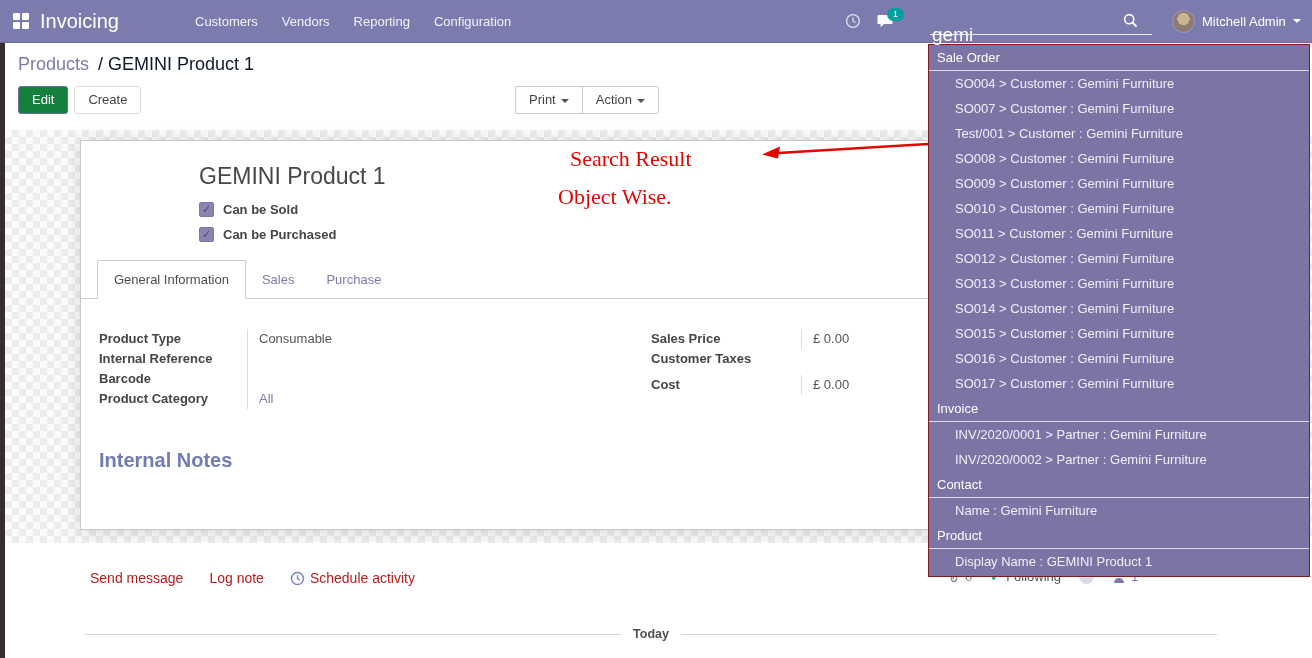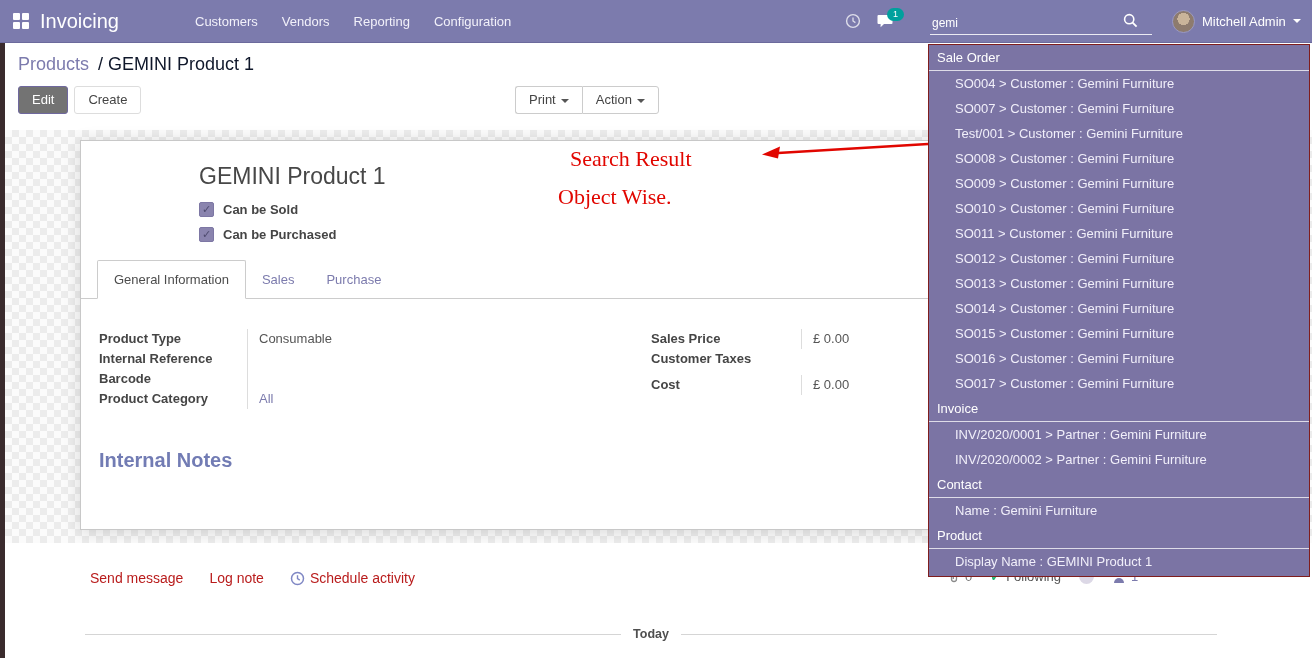--- a/index.html
+++ b/index.html
@@ -12,37 +12,37 @@
   .navbar{position:absolute;left:0;top:0;width:1312px;height:42px;background:#7c7bad;border-bottom:1px solid #6b6a9c;z-index:60;}
   .apps-icon{position:absolute;left:13px;top:13px;width:16px;height:16px;display:grid;grid-template-columns:7px 7px;grid-template-rows:7px 7px;gap:2px;cursor:pointer;}
   .apps-icon span{background:#fff;border-radius:1px;}
   .app-title{position:absolute;left:40px;top:0;height:42px;line-height:42px;color:#fff;font-size:20px;cursor:pointer;}
   .nav-menu{position:absolute;left:195px;top:0;height:42px;display:flex;gap:24px;align-items:center;}
   .nav-item{color:#f2f1fa;font-size:13px;cursor:pointer;}
   .sys-clock{position:absolute;left:845px;top:13px;opacity:.75;cursor:pointer;}
   .sys-msg{position:absolute;left:877px;top:14px;cursor:pointer;}
   .msg-badge{position:absolute;left:10px;top:-6px;min-width:13px;height:13px;border-radius:8px;background:#00a09d;color:#fff;font-size:9px;line-height:13px;text-align:center;padding:0 2px;}
   .nav-search{position:absolute;left:930px;top:8px;width:222px;height:26px;border-bottom:1px solid rgba(255,255,255,.85);}
-  .nav-search .q{position:absolute;left:2px;top:8px;color:#fff;font-size:12px;
+  .nav-search .q{position:absolute;left:2px;top:16px;color:#fff;font-size:19px;
      text-decoration-style:wavy;text-decoration-color:#d04b4b;text-underline-offset:3px;}
   .nav-search svg{position:absolute;right:14px;top:5px;}
   .user-menu{position:absolute;left:1172px;top:0;height:42px;display:flex;align-items:center;gap:7px;cursor:pointer;}
   .avatar{width:21px;height:21px;border-radius:50%;background:radial-gradient(circle at 50% 38%, #c9b49a 0 36%, #8d7b6e 37% 100%);border:1px solid #9a99c2;}
   .user-name{color:#fff;font-size:13px;}
   .caret{width:0;height:0;border-left:4px solid transparent;border-right:4px solid transparent;border-top:4px solid #fff;}
   
   .left-strip{position:absolute;left:0;top:42px;width:5px;height:616px;background:#3a2b2d;}
   
   .control-panel{position:absolute;left:5px;top:42px;width:1307px;height:88px;background:#fff;border-bottom:1px solid #d9d9d9;}
   .breadcrumb{position:absolute;left:13px;top:12px;font-size:18px;}
   .bc-link{color:#7c7bad;cursor:pointer;}
   .bc-current{color:#0f172a;margin-left:4px;}
   .btn-row{position:absolute;left:13px;top:44px;display:flex;gap:6px;}
   .btn{font-size:13px;padding:5px 13px;border-radius:3px;border:1px solid transparent;cursor:pointer;line-height:16px;}
-  .btn-primary{background:#737373;color:#fff;border-color:#6f689e;}
+  .btn-primary{background:#15803d;color:#fff;border-color:#6f689e;}
   .btn-default{background:#fff;color:#444;border-color:#ddd;}
   .dd-group{position:absolute;left:510px;top:44px;display:flex;}
   .dd-btn{background:#fff;border:1px solid #ccc;color:#444;font-size:13px;padding:5px 13px;cursor:pointer;line-height:16px;}
   .dd-btn:first-child{border-radius:3px 0 0 3px;border-right:none;}
   .dd-btn:last-child{border-radius:0 3px 3px 0;}
   .dd-caret{display:inline-block;width:0;height:0;border-left:4px solid transparent;border-right:4px solid transparent;border-top:4px solid #555;margin-left:5px;vertical-align:middle;}
   
   .content-bg{position:absolute;left:5px;top:130px;width:1307px;height:413px;background-color:#fbfbfb;
      background-image:linear-gradient(45deg,#ececec 25%,transparent 25%,transparent 75%,#ececec 75%),
                       linear-gradient(45deg,#ececec 25%,transparent 25%,transparent 75%,#ececec 75%);

